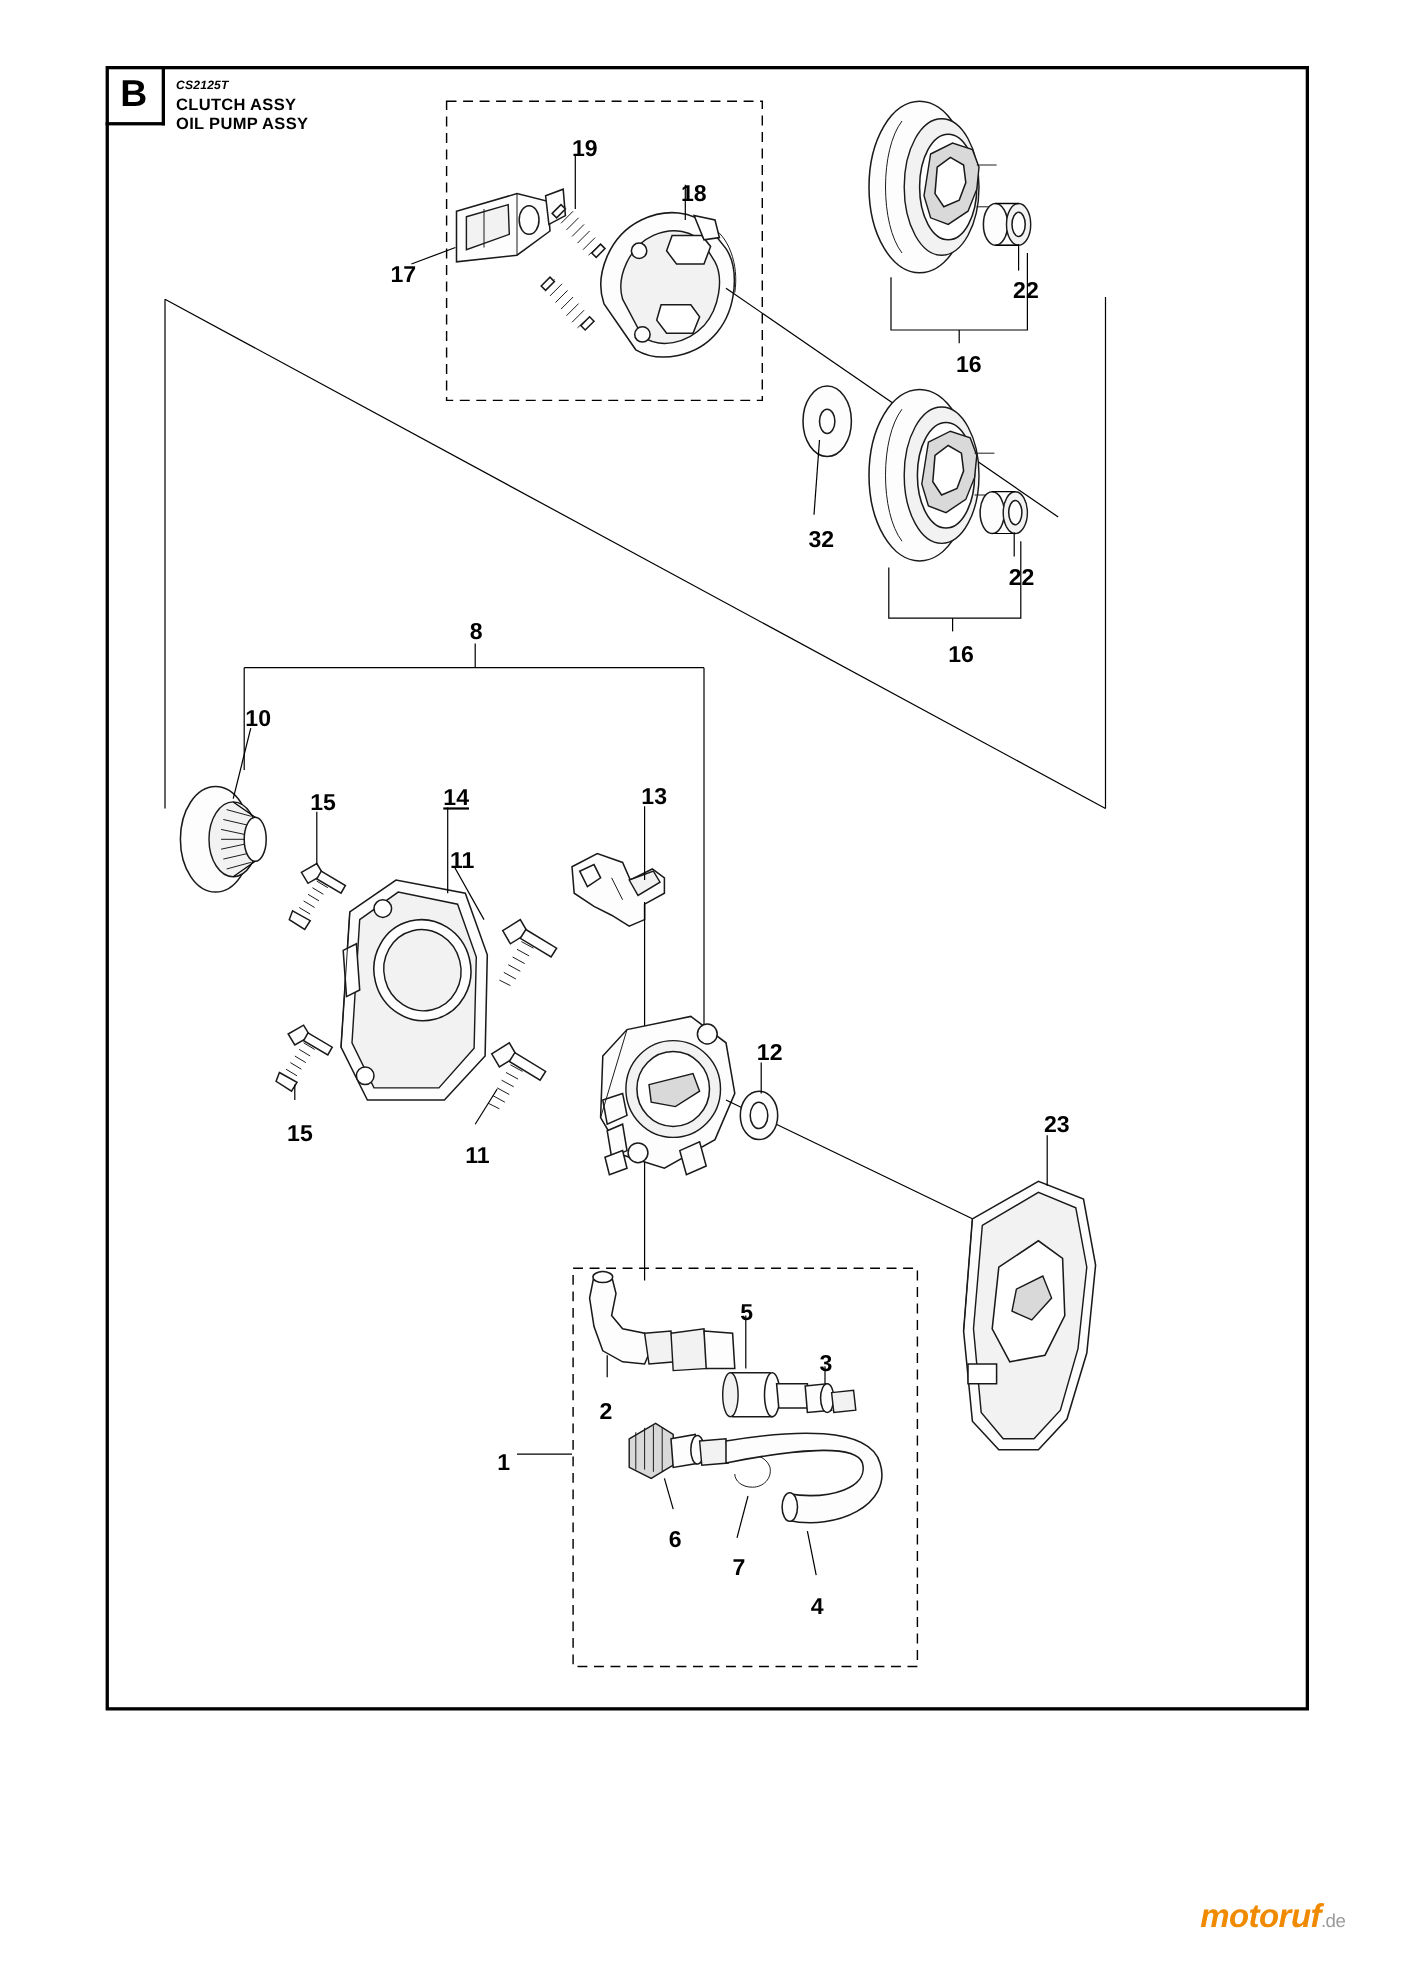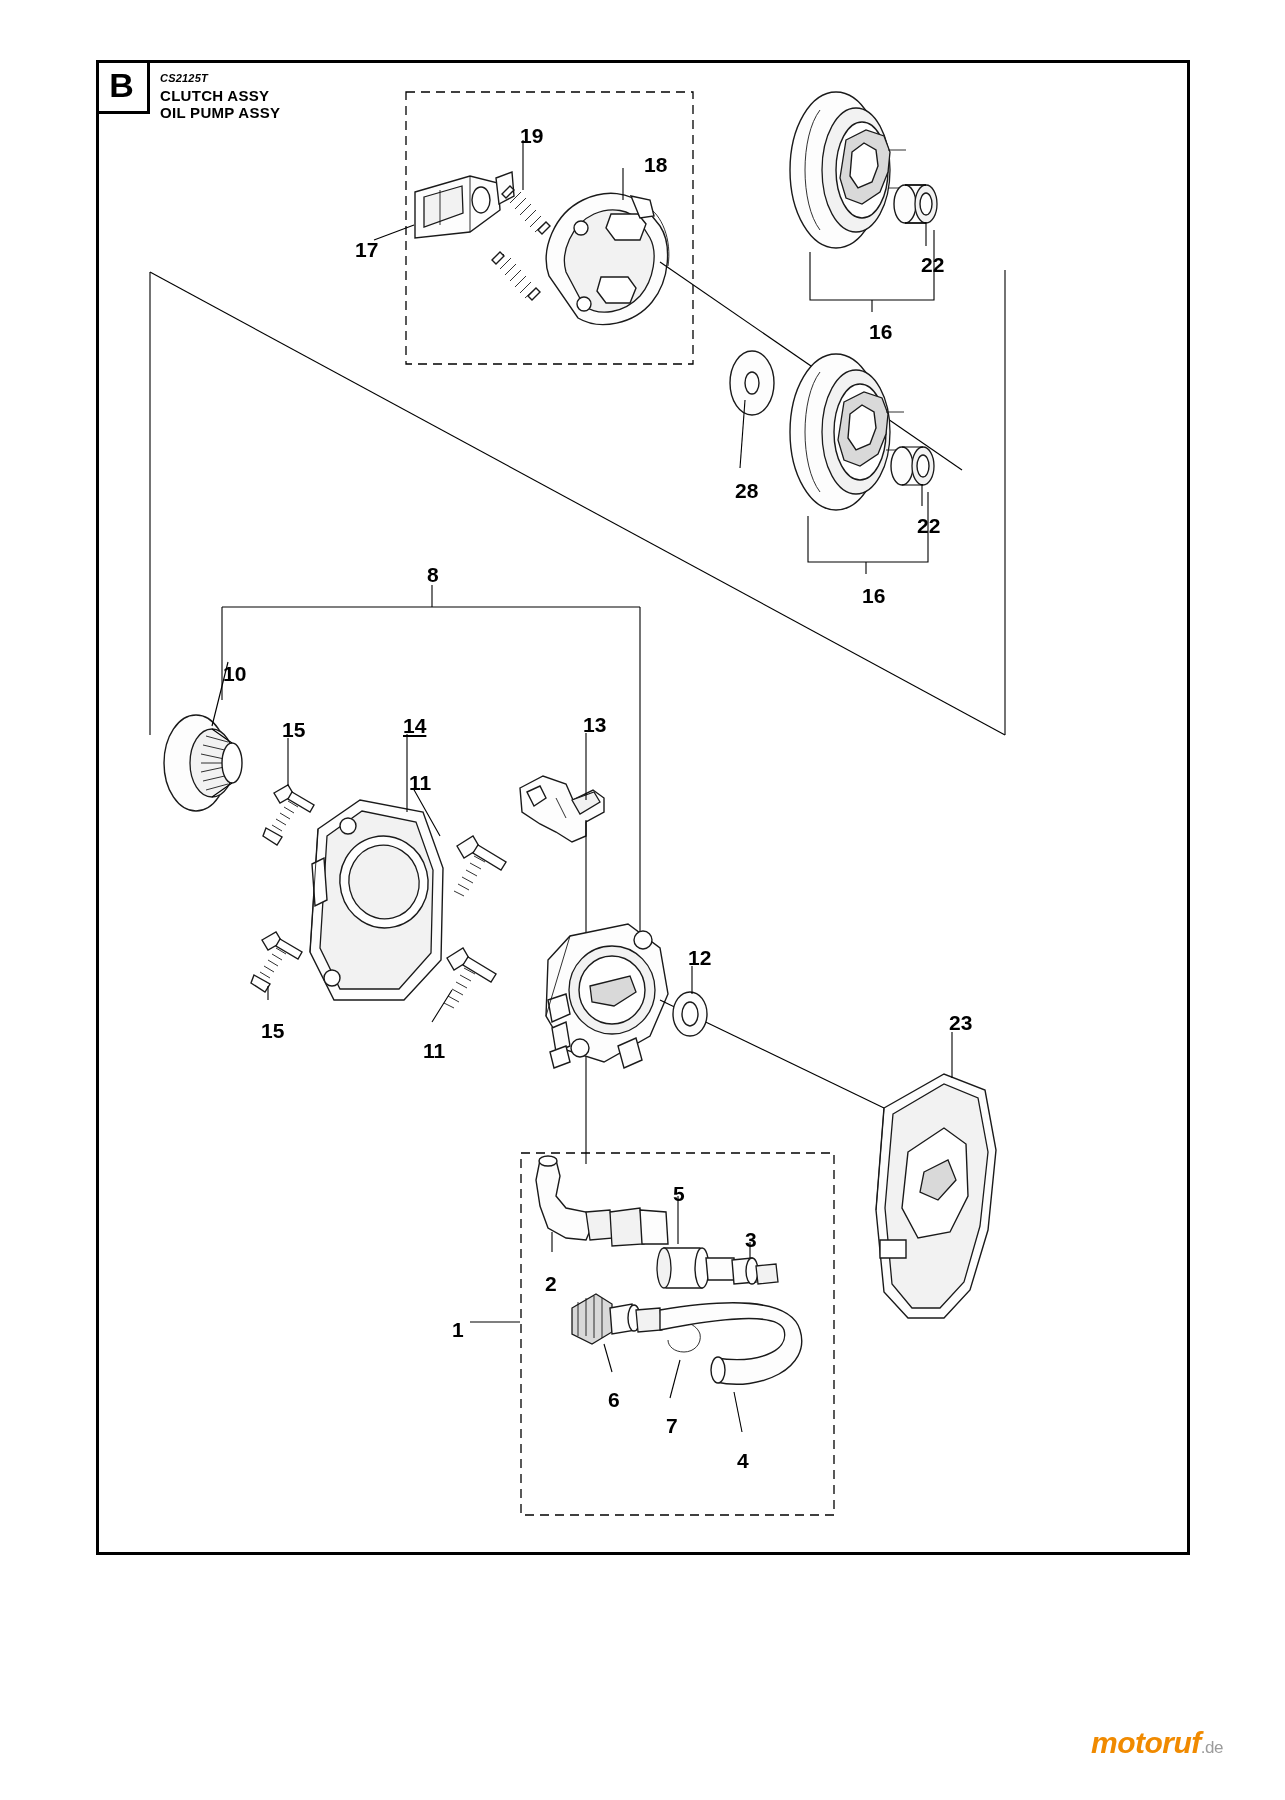--- a/index.html
+++ b/index.html
@@ -357,34 +357,34 @@
 
   <div id="callouts">
       <div class="callout" style="left: 452px; top: 1318px;">1</div>
       <div class="callout" style="left: 545px; top: 1272px;">2</div>
       <div class="callout" style="left: 745px; top: 1228px;">3</div>
       <div class="callout" style="left: 737px; top: 1449px;">4</div>
       <div class="callout" style="left: 673px; top: 1182px;">5</div>
       <div class="callout" style="left: 608px; top: 1388px;">6</div>
       <div class="callout" style="left: 666px; top: 1414px;">7</div>
       <div class="callout" style="left: 427px; top: 563px;">8</div>
-      <div class="callout" style="left: 223px; top: 662px;">10</div>
+      <div class="callout" style="left: 223px; top: 642px;">10</div>
       <div class="callout" style="left: 409px; top: 771px;">11</div>
       <div class="callout" style="left: 423px; top: 1039px;">11</div>
       <div class="callout" style="left: 688px; top: 946px;">12</div>
       <div class="callout" style="left: 583px; top: 713px;">13</div>
       <div class="callout" style="left: 403px; top: 714px; text-decoration: underline;">14</div>
       <div class="callout" style="left: 282px; top: 718px;">15</div>
       <div class="callout" style="left: 261px; top: 1019px;">15</div>
       <div class="callout" style="left: 869px; top: 320px;">16</div>
       <div class="callout" style="left: 862px; top: 584px;">16</div>
       <div class="callout" style="left: 355px; top: 238px;">17</div>
-      <div class="callout" style="left: 619px; top: 153px; margin-left: 25px;">18</div>
+      <div class="callout" style="left: 619px; top: 165px;">18</div>
       <div class="callout" style="left: 520px; top: 124px;">19</div>
-      <div class="callout" style="left: 735px; top: 479px;">28</div>
+      <div class="callout" style="left: 735px; top: 479px;">32</div>
       <div class="callout" style="left: 921px; top: 253px;">22</div>
       <div class="callout" style="left: 917px; top: 514px;">22</div>
       <div class="callout" style="left: 949px; top: 1011px;">23</div>
     </div>
 
   <div class="watermark"><span>motoruf</span><span class="de">.de</span></div>
 
 </div>
 
 </body></html>

